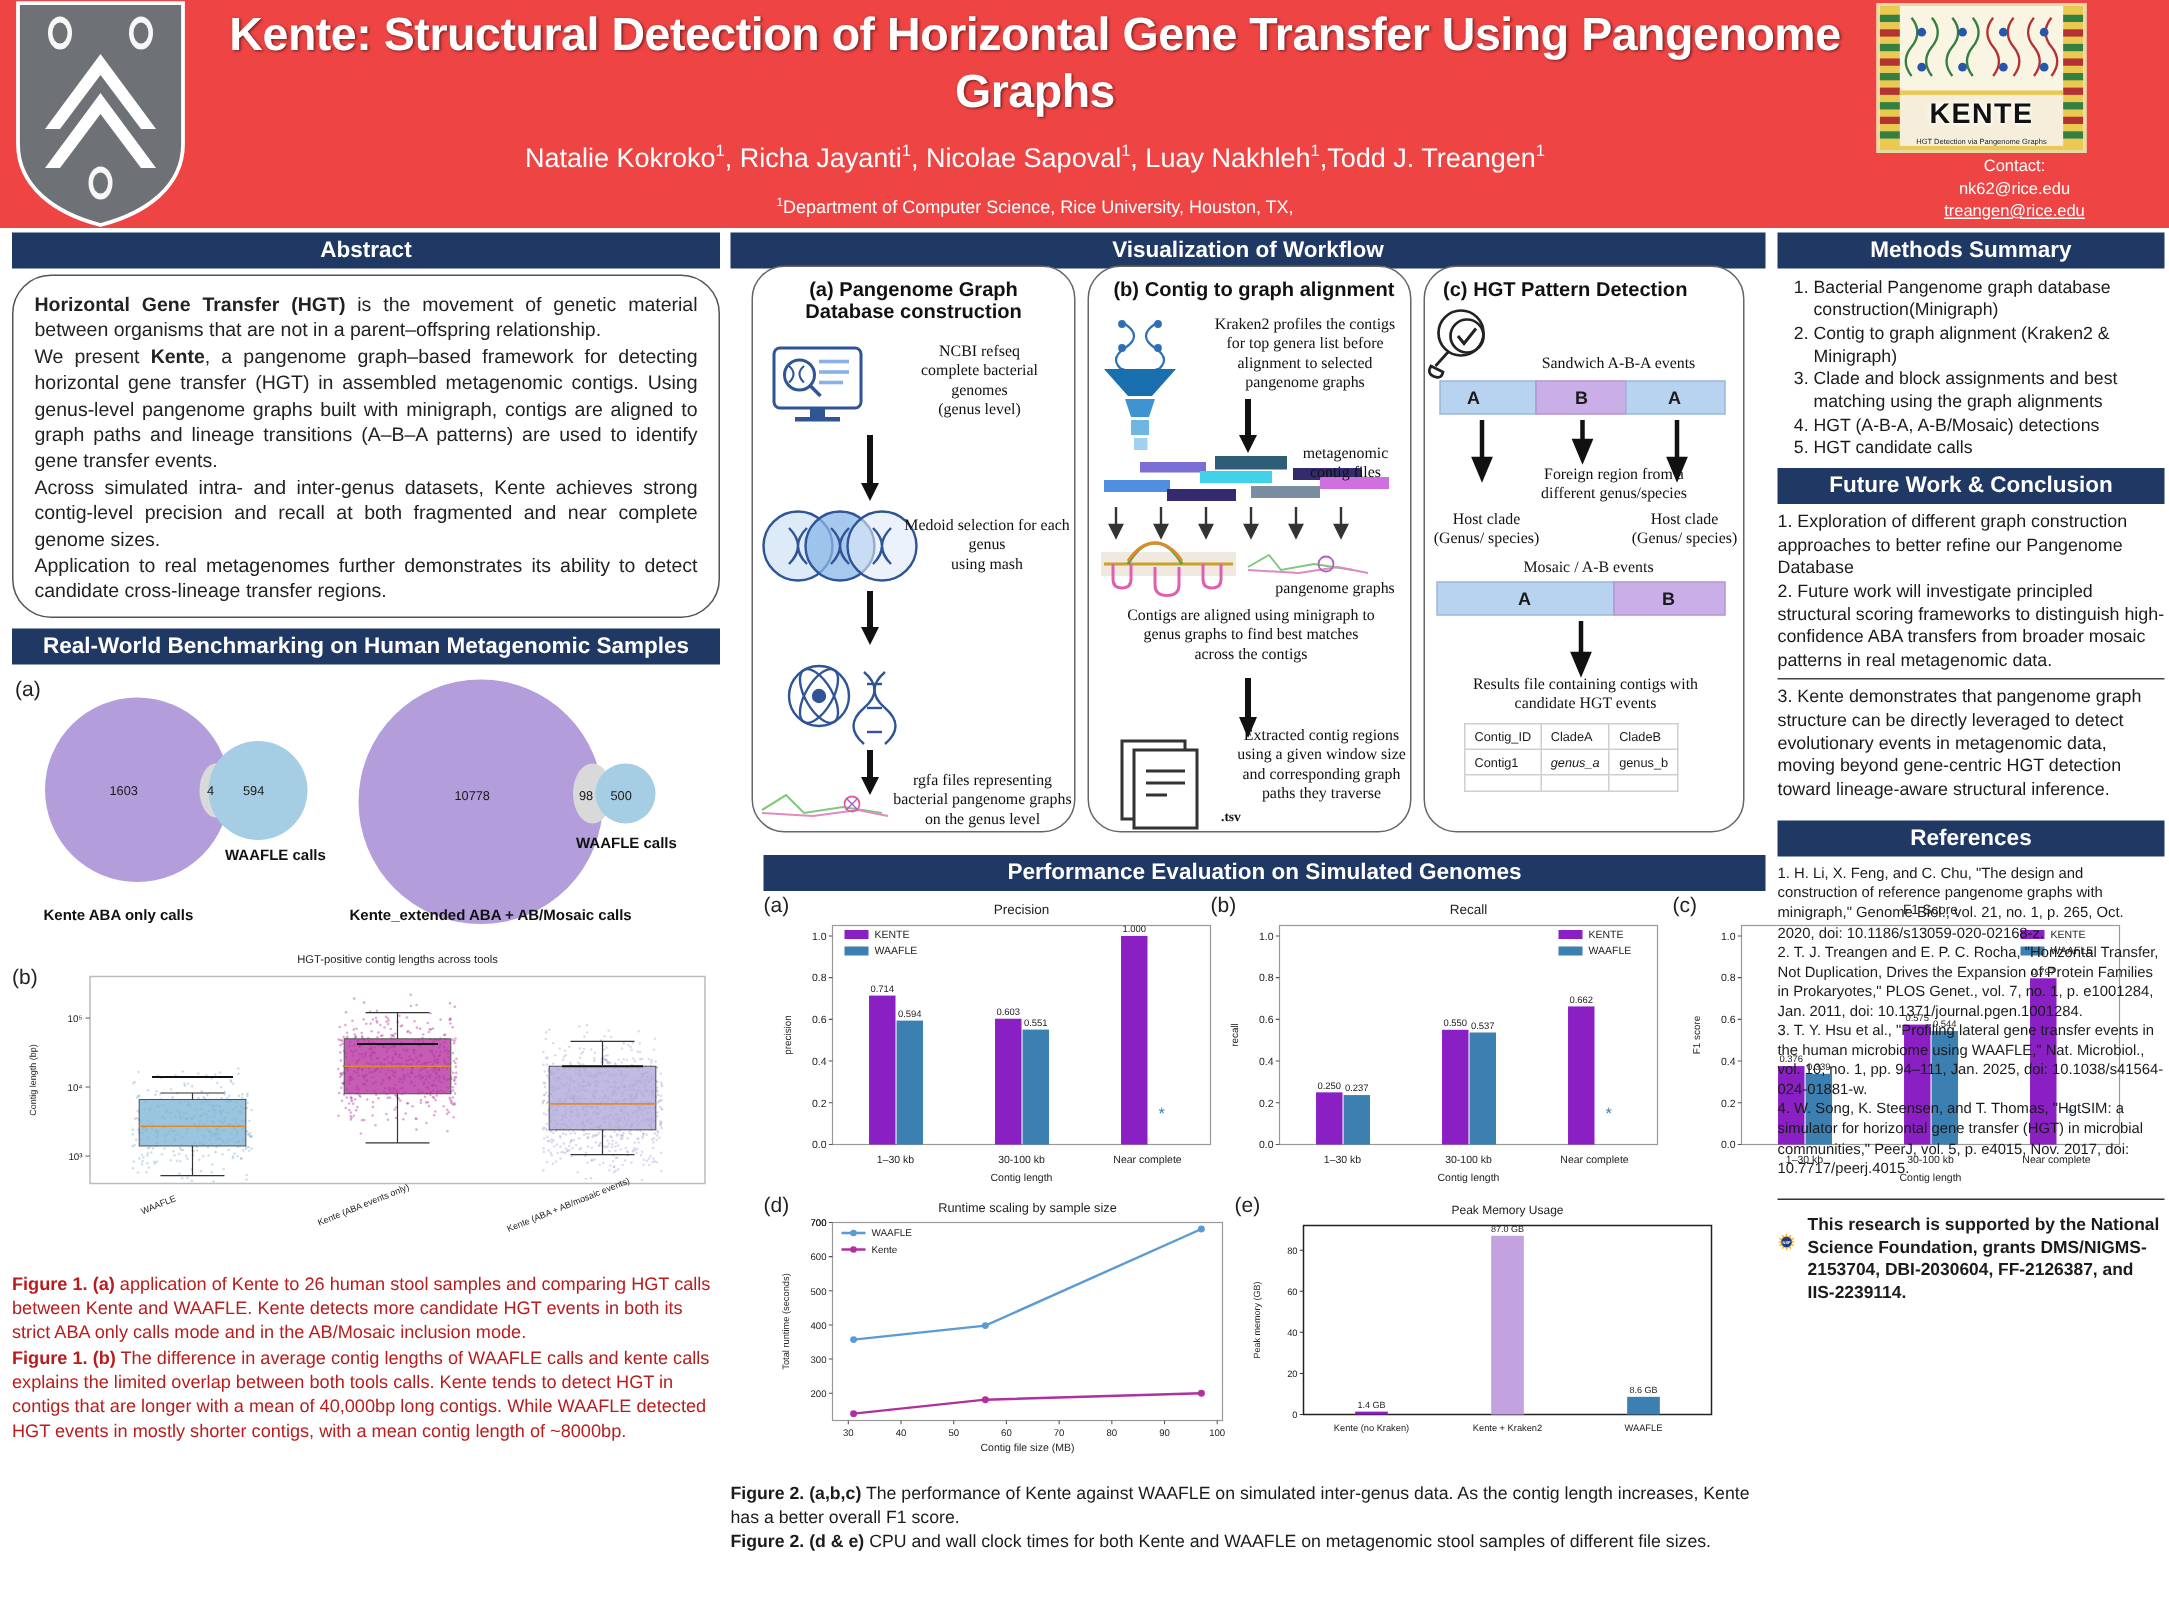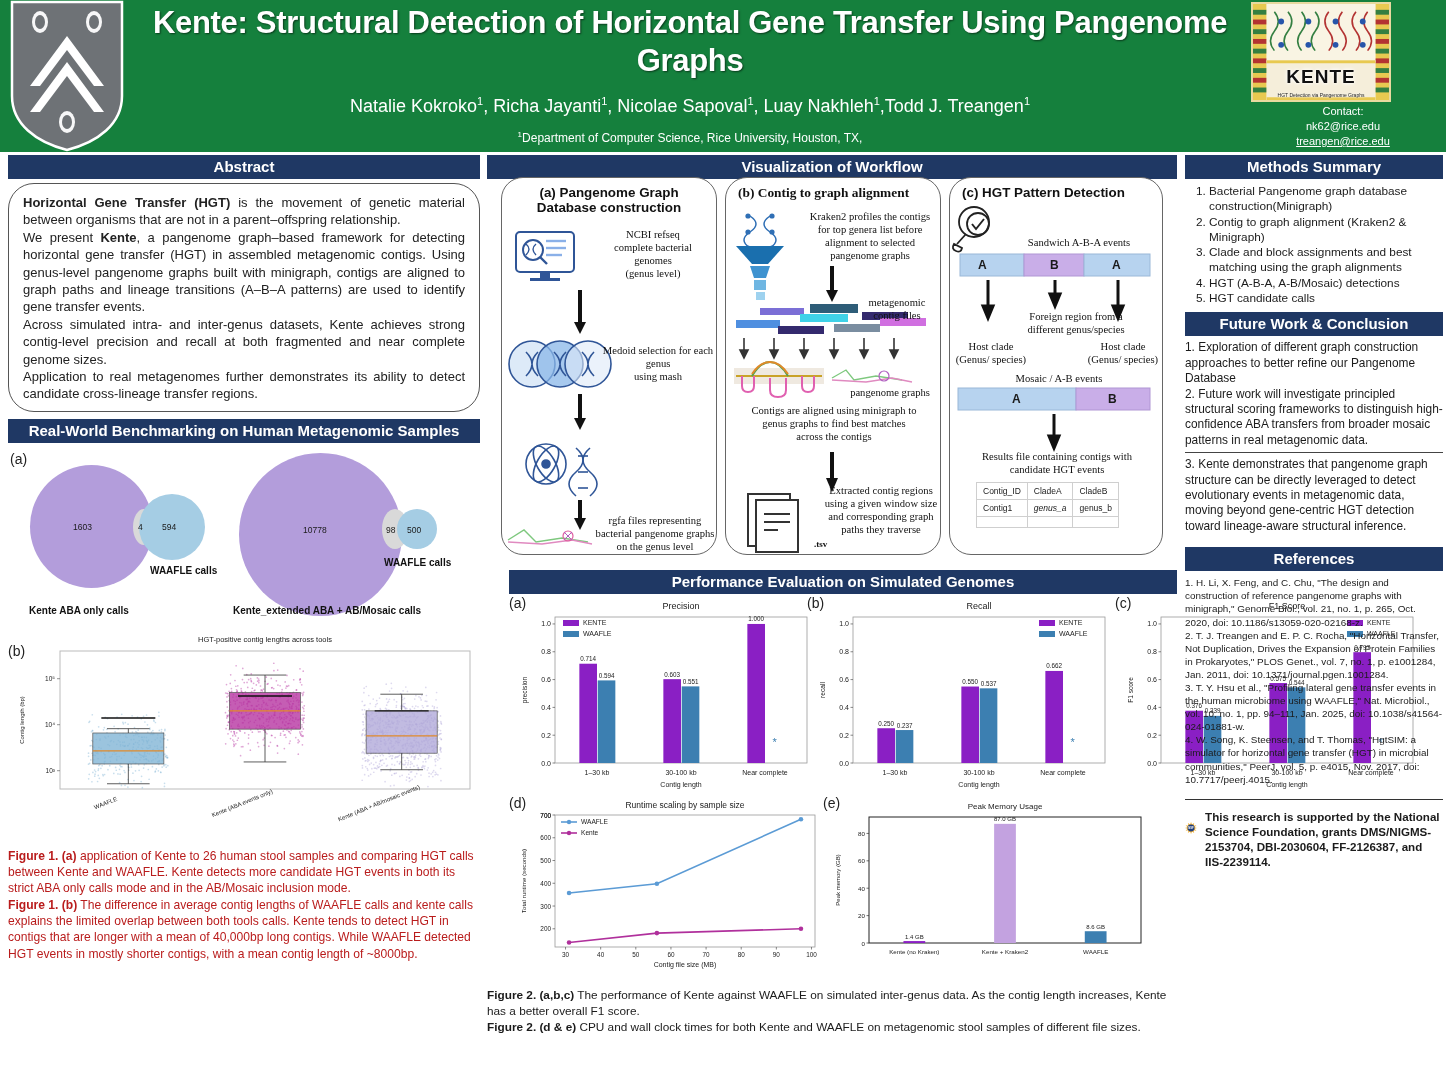--- a/index.html
+++ b/index.html
@@ -4,21 +4,21 @@
 <style>
   * { box-sizing: border-box; margin:0; padding:0; }
   body {
     width:1446px; height:1070px; overflow:hidden;
     font-family:"Liberation Sans", sans-serif;
     background:#ffffff; color:#1a1a1a; position:relative;
   }
   
   #header {
     position:absolute; left:0; top:0; width:1446px; height:152px;
-    background:#15803d;
+    background:#ef4444;
   }
   #rice-shield {
     position:absolute; left:8px; top:0px; width:118px; height:152px;
   }
   #shield-svg { width:118px; height:152px; display:block; }
   #poster-title {
     position:absolute; left:140px; top:4px; width:1100px;
     text-align:center; color:#ffffff; font-weight:bold;
     font-size:31px; line-height:38px; letter-spacing:-0.3px;
     text-shadow:1px 1px 2px rgba(0,0,0,0.55);
@@ -2122,21 +2122,21 @@
       <div>using mash</div>
     </div>
     <div class="wf-body wf-text" style="left:92px;top:336px;width:122px;">
       <div>rgfa files representing</div>
       <div>bacterial pangenome graphs</div>
       <div>on the genus level</div>
     </div>
   </div>
 
   <div class="wf-card" style="left:238px;width:216px;height:378px;">
-    <div class="wf-title" style="text-align:left;padding-left:12px;font-family:Liberation Serif, serif;">(b) Contig to graph alignment</div>
+    <div class="wf-title" style="text-align:center;padding-left:12px;">(b) Contig to graph alignment</div>
     <svg width="214" height="352" viewBox="0 0 214 352" style="position:absolute;left:0;top:26px;">
 
       <g>
         <g stroke="#2f6fb5" stroke-width="1.5" fill="none">
           <path d="M24 12 q12 8 0 16 q-12 8 0 16"></path>
             <path d="M44 12 q-12 8 0 16 q12 8 0 16"></path>
         </g>
         <g fill="#2f6fb5">
             <circle cx="22" cy="12" r="2.6"></circle>
             <circle cx="46" cy="12" r="2.6"></circle>

